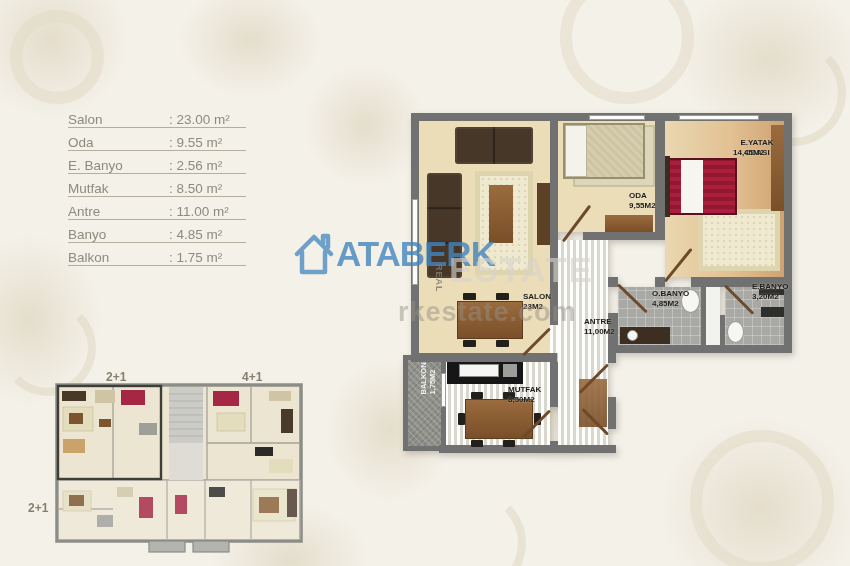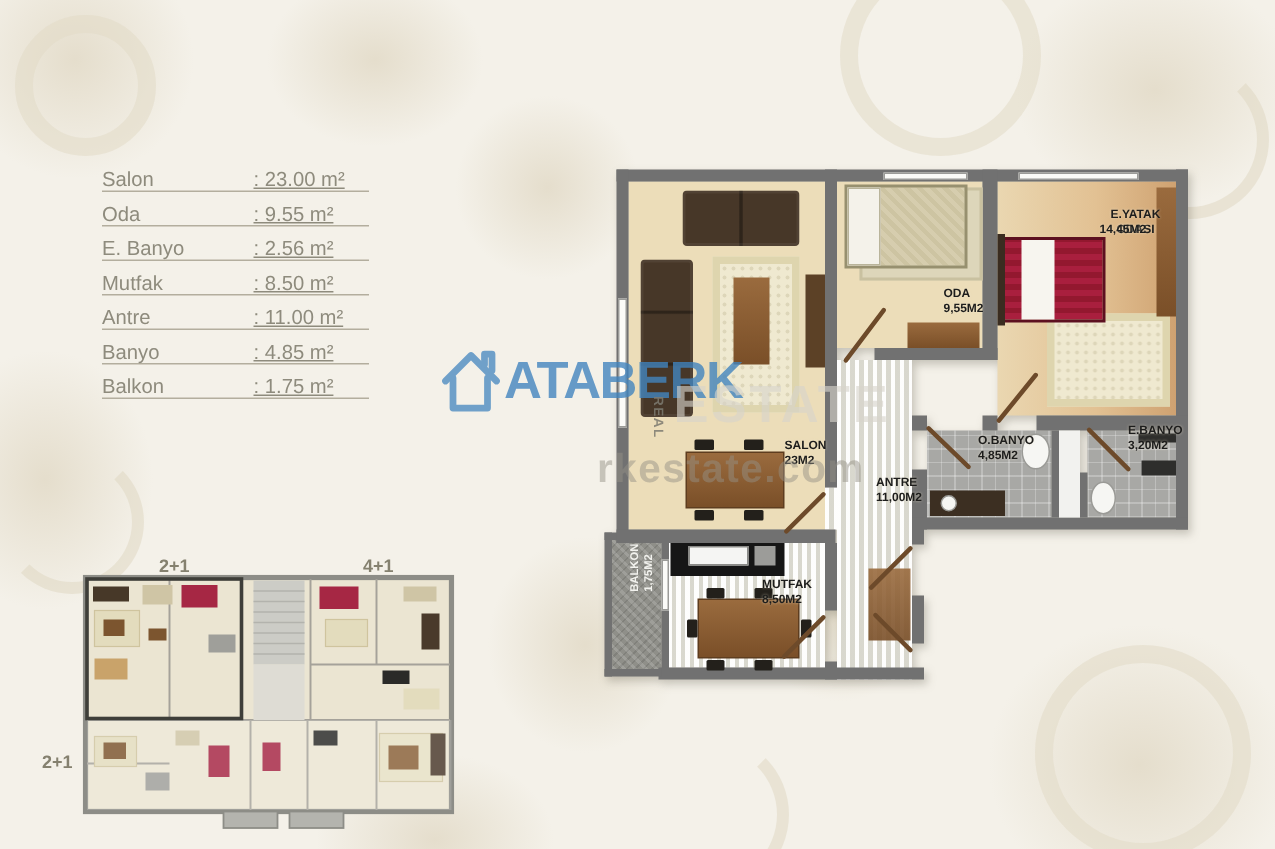--- a/index.html
+++ b/index.html
@@ -12,21 +12,21 @@
   .swirl{position:absolute;border-radius:50%;border:8px solid rgba(222,213,192,0.5);
          border-top-color:transparent;border-left-color:transparent;}
   
   .hdr{position:absolute;left:68px;top:58px;color:#c6333c;font-weight:bold;z-index:20;}
   .hdr .l1{font-size:17px;line-height:1.25;}
   .hdr .l2{font-size:21px;line-height:1.25;}
   .atable{position:absolute;left:68px;top:105px;width:178px;z-index:20;
           color:#8e8b7d;font-size:13.5px;}
   .trow{display:flex;align-items:flex-end;height:22px;border-bottom:1px solid #b3ae9e;}
   .tlabel{width:101px;flex:none;}
-  .tvalue{white-space:nowrap;text-decoration:underline;}
+  .tvalue{white-space:nowrap;}
   
   .wm{position:absolute;z-index:40;pointer-events:none;}
   .wm-brand{left:294px;top:231px;display:flex;align-items:center;text-align:center;}
   .wm-brand .txt{font-size:35px;font-weight:bold;letter-spacing:-1px;color:rgba(66,132,190,0.80);}
   .wm-real{left:434px;top:264px;writing-mode:vertical-rl;font-size:9px;font-weight:bold;
            letter-spacing:1px;color:rgba(125,122,112,0.85);}
   .wm-estate{left:449px;top:250px;font-size:35px;font-weight:bold;letter-spacing:2px;
              color:rgba(214,211,203,0.62);}
   .wm-domain{left:398px;top:297px;font-size:27px;font-weight:bold;letter-spacing:1px;
              color:rgba(148,144,133,0.48);}

